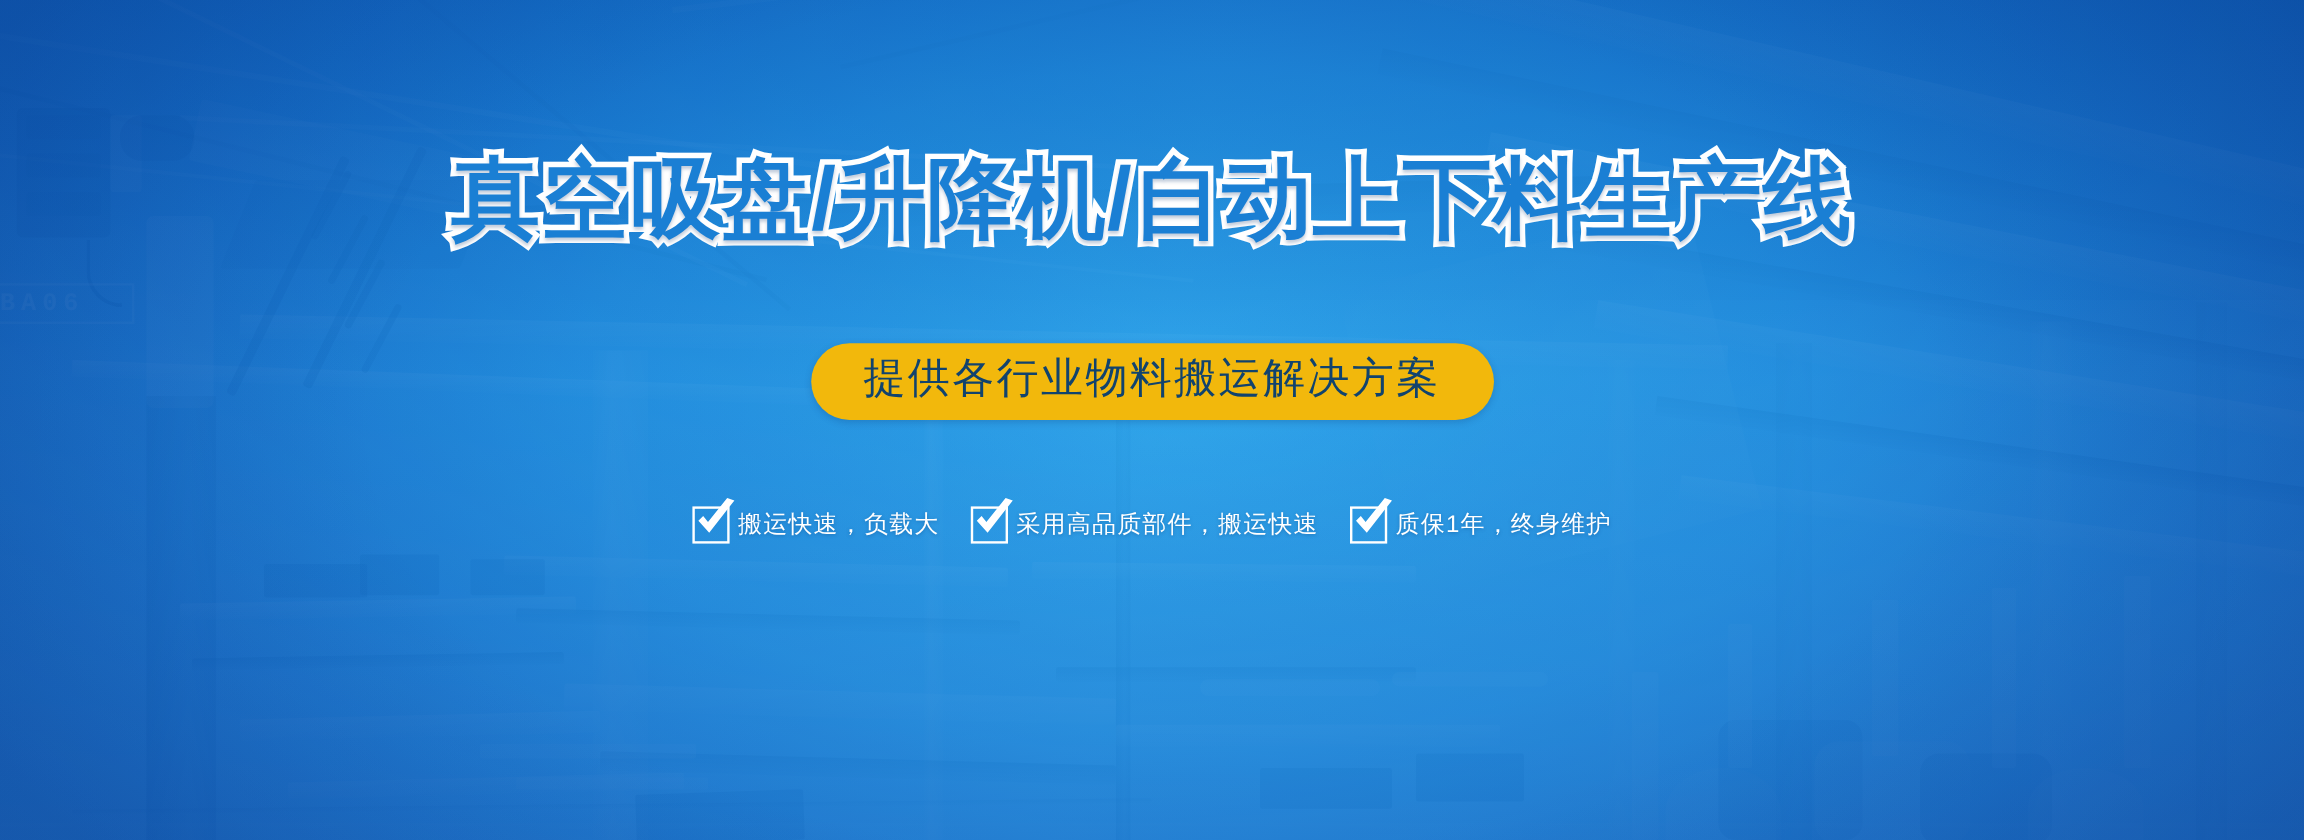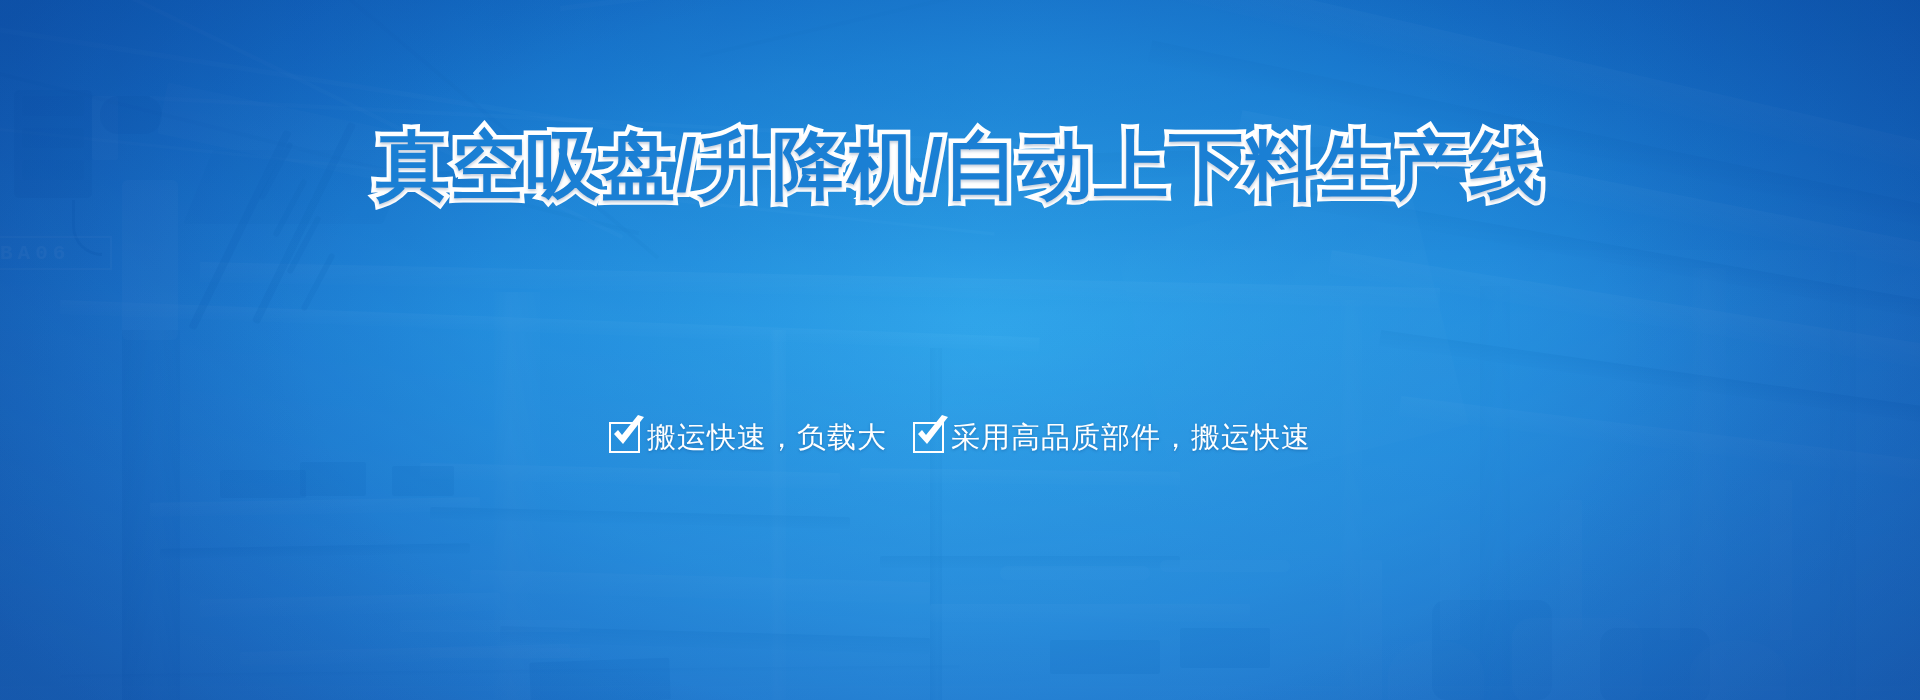--- a/index.html
+++ b/index.html
@@ -128,21 +128,21 @@
     display:flex; justify-content:center; align-items:center;
     gap:26px;
   }
   .feature{ display:flex; align-items:center; gap:7px; }
   .chk{
     position:relative; width:31px; height:31px; flex:0 0 auto;
     border:2.5px solid #ffffff;
   }
   .chk svg{ position:absolute; left:-4px; top:-11px; width:40px; height:40px; display:block; }
   .feature-label{
-    color:#ffffff; font-size:29px; line-height:34px; letter-spacing:1px;
+    color:#ffffff; font-size:20px; line-height:34px; letter-spacing:1px;
     white-space:nowrap; font-weight:400;
     text-shadow:0 1px 3px rgba(10,55,115,.35);
   }
 </style>
 </head>
 <body>
 
 <div class="banner">
 
   <div class="photo">
@@ -242,20 +242,23 @@
   </div>
 
   <div class="tint"></div>
   <div class="tint2"></div>
   <div class="vign"></div>
 
   <div class="content">
 
     <h1 class="title">真空吸盘/升降机/自动上下料生产线</h1>
 
+    <div class="pill-wrap">
+      <div class="pill">提供各行业物料搬运解决方案</div>
+    </div>
 
     <div class="features">
 
       <div class="feature">
         <span class="chk">
           <svg viewBox="0 0 40 40" aria-hidden="true">
             <path d="M7 21 L16 31 L37 4 L31 2 L15 22 L11 17 Z" fill="#ffffff"></path>
           </svg>
         </span>
         <span class="feature-label">搬运快速，负载大</span>
@@ -263,16 +266,24 @@
 
       <div class="feature">
         <span class="chk">
           <svg viewBox="0 0 40 40" aria-hidden="true">
             <path d="M7 21 L16 31 L37 4 L31 2 L15 22 L11 17 Z" fill="#ffffff"></path>
           </svg>
         </span>
         <span class="feature-label">采用高品质部件，搬运快速</span>
       </div>
 
+      <div class="feature">
+        <span class="chk">
+          <svg viewBox="0 0 40 40" aria-hidden="true">
+            <path d="M7 21 L16 31 L37 4 L31 2 L15 22 L11 17 Z" fill="#ffffff"></path>
+          </svg>
+        </span>
+        <span class="feature-label">质保1年，终身维护</span>
+      </div>
 
     </div>
   </div>
 </div>
 
 </body></html>

